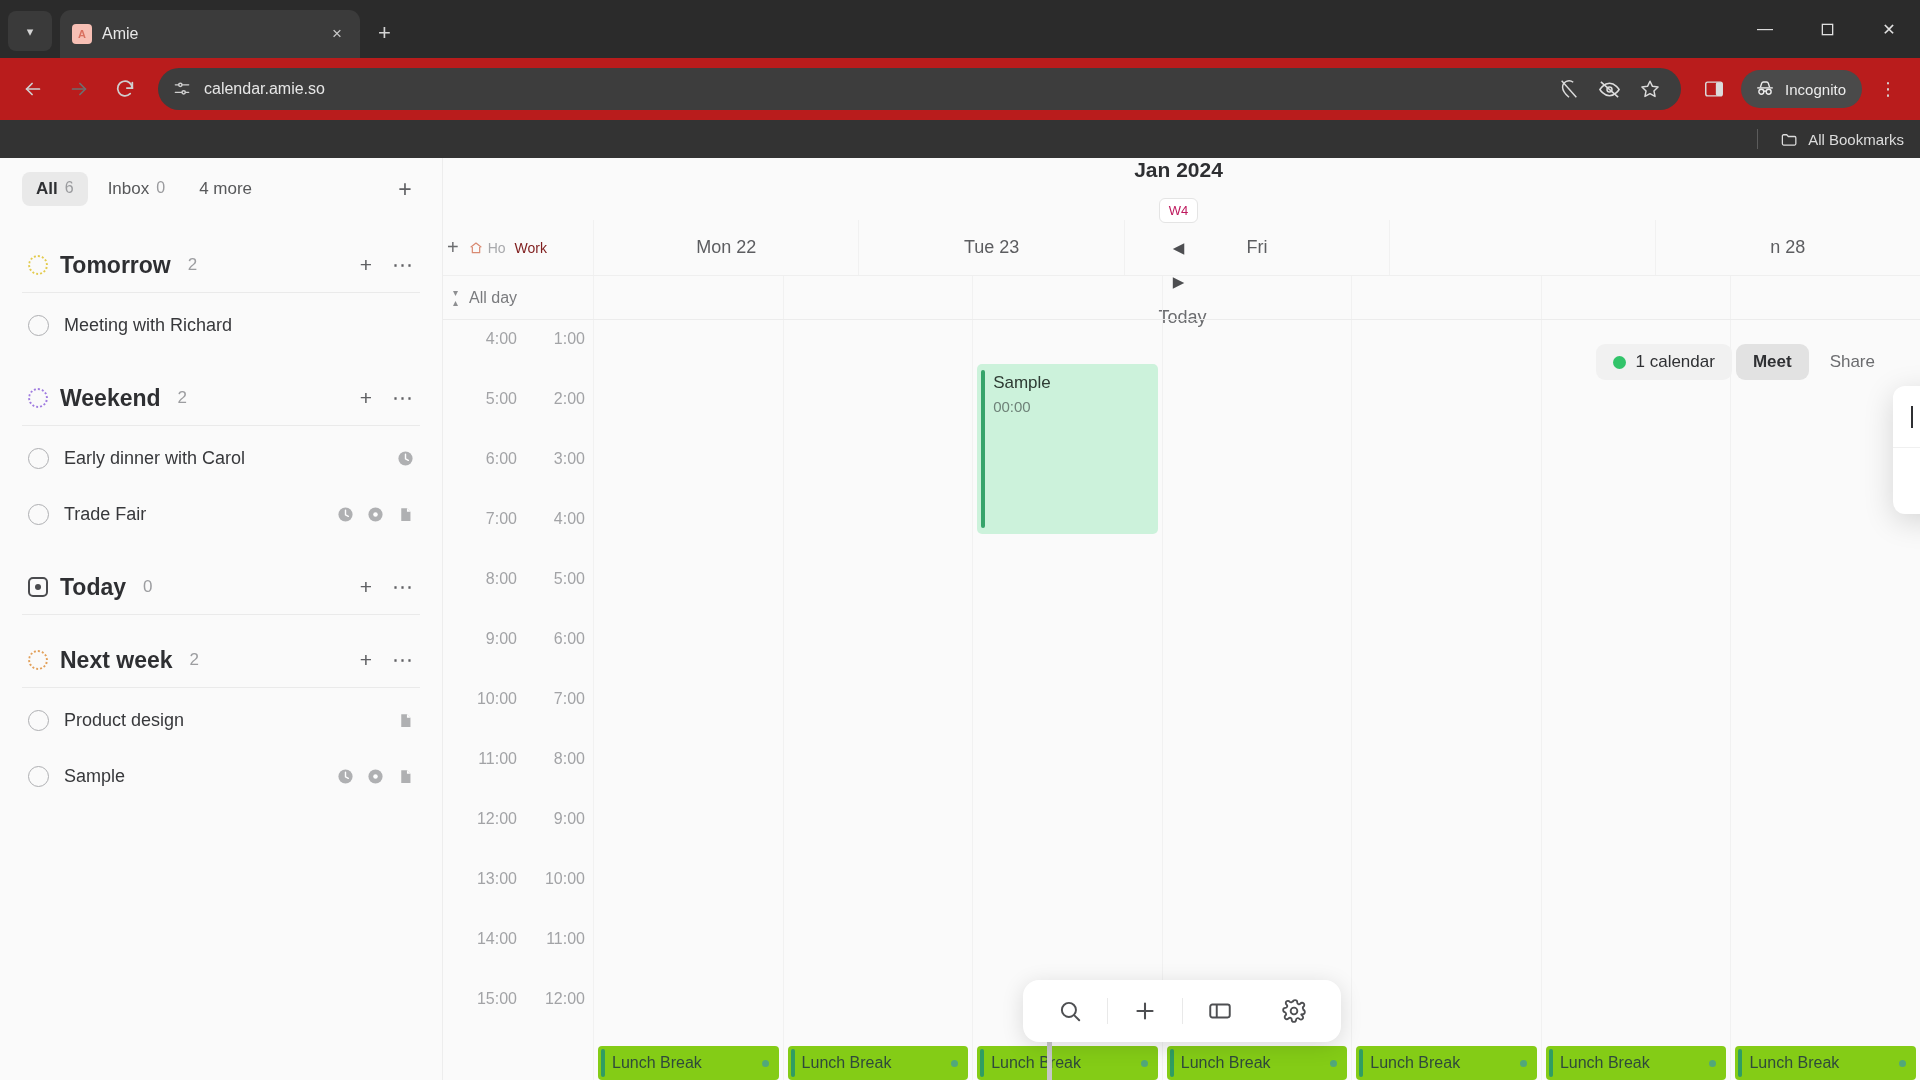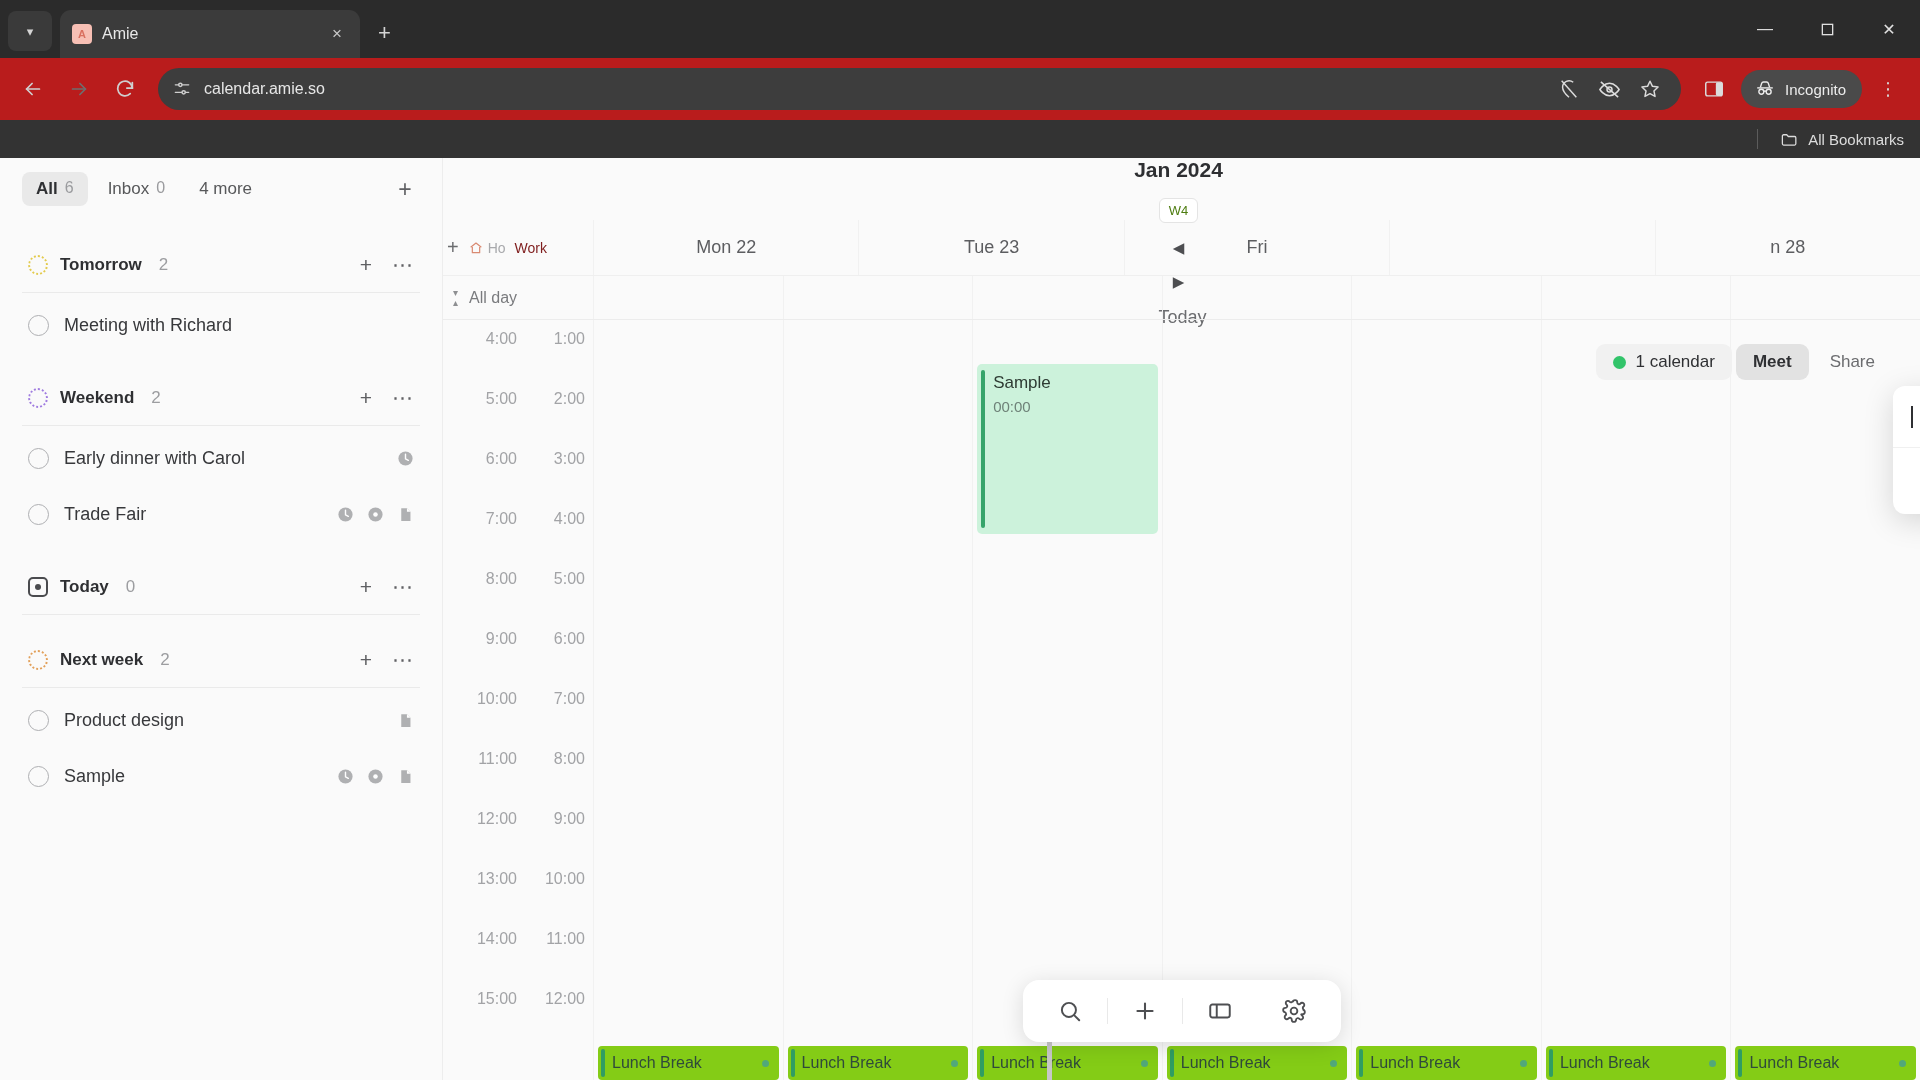--- a/index.html
+++ b/index.html
@@ -77,21 +77,21 @@
              display: flex; flex-direction: column; flex-shrink: 0; }
   .sb-tabs { height: 62px; display: flex; align-items: center; padding: 0 22px; gap: 6px; }
   .sb-tab { padding: 7px 14px; border-radius: 8px; font-size: 17px; color: #57585a; display:flex; gap:7px; }
   .sb-tab.active { background: #e9e9e9; color: #2f3033; font-weight: 600; }
   .sb-tab .cnt { color: #9a9b9e; font-weight: 400; font-size: 16px; }
   .sb-add { margin-left: auto; color: #5f6063; font-size: 23px; width: 30px; text-align:center; }
 
   .sb-body { flex: 1; padding: 0 22px; overflow: hidden; }
   .grp { margin-top: 26px; }
   .grp-head { display: flex; align-items: center; gap: 12px; height: 38px; padding: 0 6px; }
-  .grp-title { font-size: 17px; font-weight: 700; color: #2e2f32; }
+  .grp-title { font-size: 23px; font-weight: 700; color: #2e2f32; }
   .grp-count { font-size: 17px; color: #9c9da0; font-weight: 400; margin-left: 5px; }
   .grp-actions { margin-left: auto; display: flex; align-items: center; gap: 20px; }
   .grp-plus { color: #5f6063; font-size: 21px; }
   .grp-dots { color: #5f6063; font-size: 21px; letter-spacing: 1px; }
   .grp-rule { height: 1px; background: #eaeaea; margin: 8px 0 4px; }
 
   .task { display: flex; align-items: center; gap: 15px; height: 56px; padding: 0 6px; }
   .task-check { width: 21px; height: 21px; border: 1.8px solid #aeafb2; border-radius: 50%; flex-shrink: 0; }
   .task-label { font-size: 18px; color: #37383b; }
   .task-icons { margin-left: auto; display: flex; align-items: center; gap: 13px; }
@@ -99,21 +99,21 @@
 
   .dotring { width: 20px; height: 20px; border-radius: 50%; border: 2.5px dotted; flex-shrink: 0; }
   .sq-icon { width: 20px; height: 20px; border: 2px solid #4a4b4e; border-radius: 5px;
              display:flex; align-items:center; justify-content:center; flex-shrink:0; }
   .sq-icon i { width: 6px; height: 6px; background: #4a4b4e; border-radius: 50%; display:block; }
 
   
   .cal { flex: 1; display: flex; flex-direction: column; min-width: 0; position: relative; }
   .cal-head { height: 62px; display: flex; align-items: center; padding: 0 28px 0 22px; gap: 16px; flex-direction: column; }
   .cal-month { font-size: 21px; font-weight: 700; color: #2e2f32; }
-  .wk-badge { font-size: 13px; color: #4d7c0f; border: 1px solid #e4e4e4; border-radius: 6px;
+  .wk-badge { font-size: 13px; color: #be185d; border: 1px solid #e4e4e4; border-radius: 6px;
               padding: 4px 9px; background: #fff; }
   .cal-arrow { color: #4d4e51; font-size: 15px; width: 28px; text-align: center; }
   .cal-today { font-size: 18px; color: #6b6c6f; margin-left: 8px; }
   .cal-right { margin-left: auto; display: flex; align-items: center; gap: 4px; }
   .calpill { display:flex; align-items:center; gap:10px; background:#f1f1f1;
              border-radius: 9px; padding: 8px 17px; font-size: 17px; color: #2f3033; }
   .greendot { width: 13px; height: 13px; border-radius: 50%; background: #32c46a; }
   .meetbtn { background:#e2e2e2; border-radius: 9px; padding: 8px 17px; font-size: 17px;
              color: #2f3033; font-weight: 600; }
   .sharebtn { padding: 8px 17px; font-size: 17px; color: #6b6c6f; }

